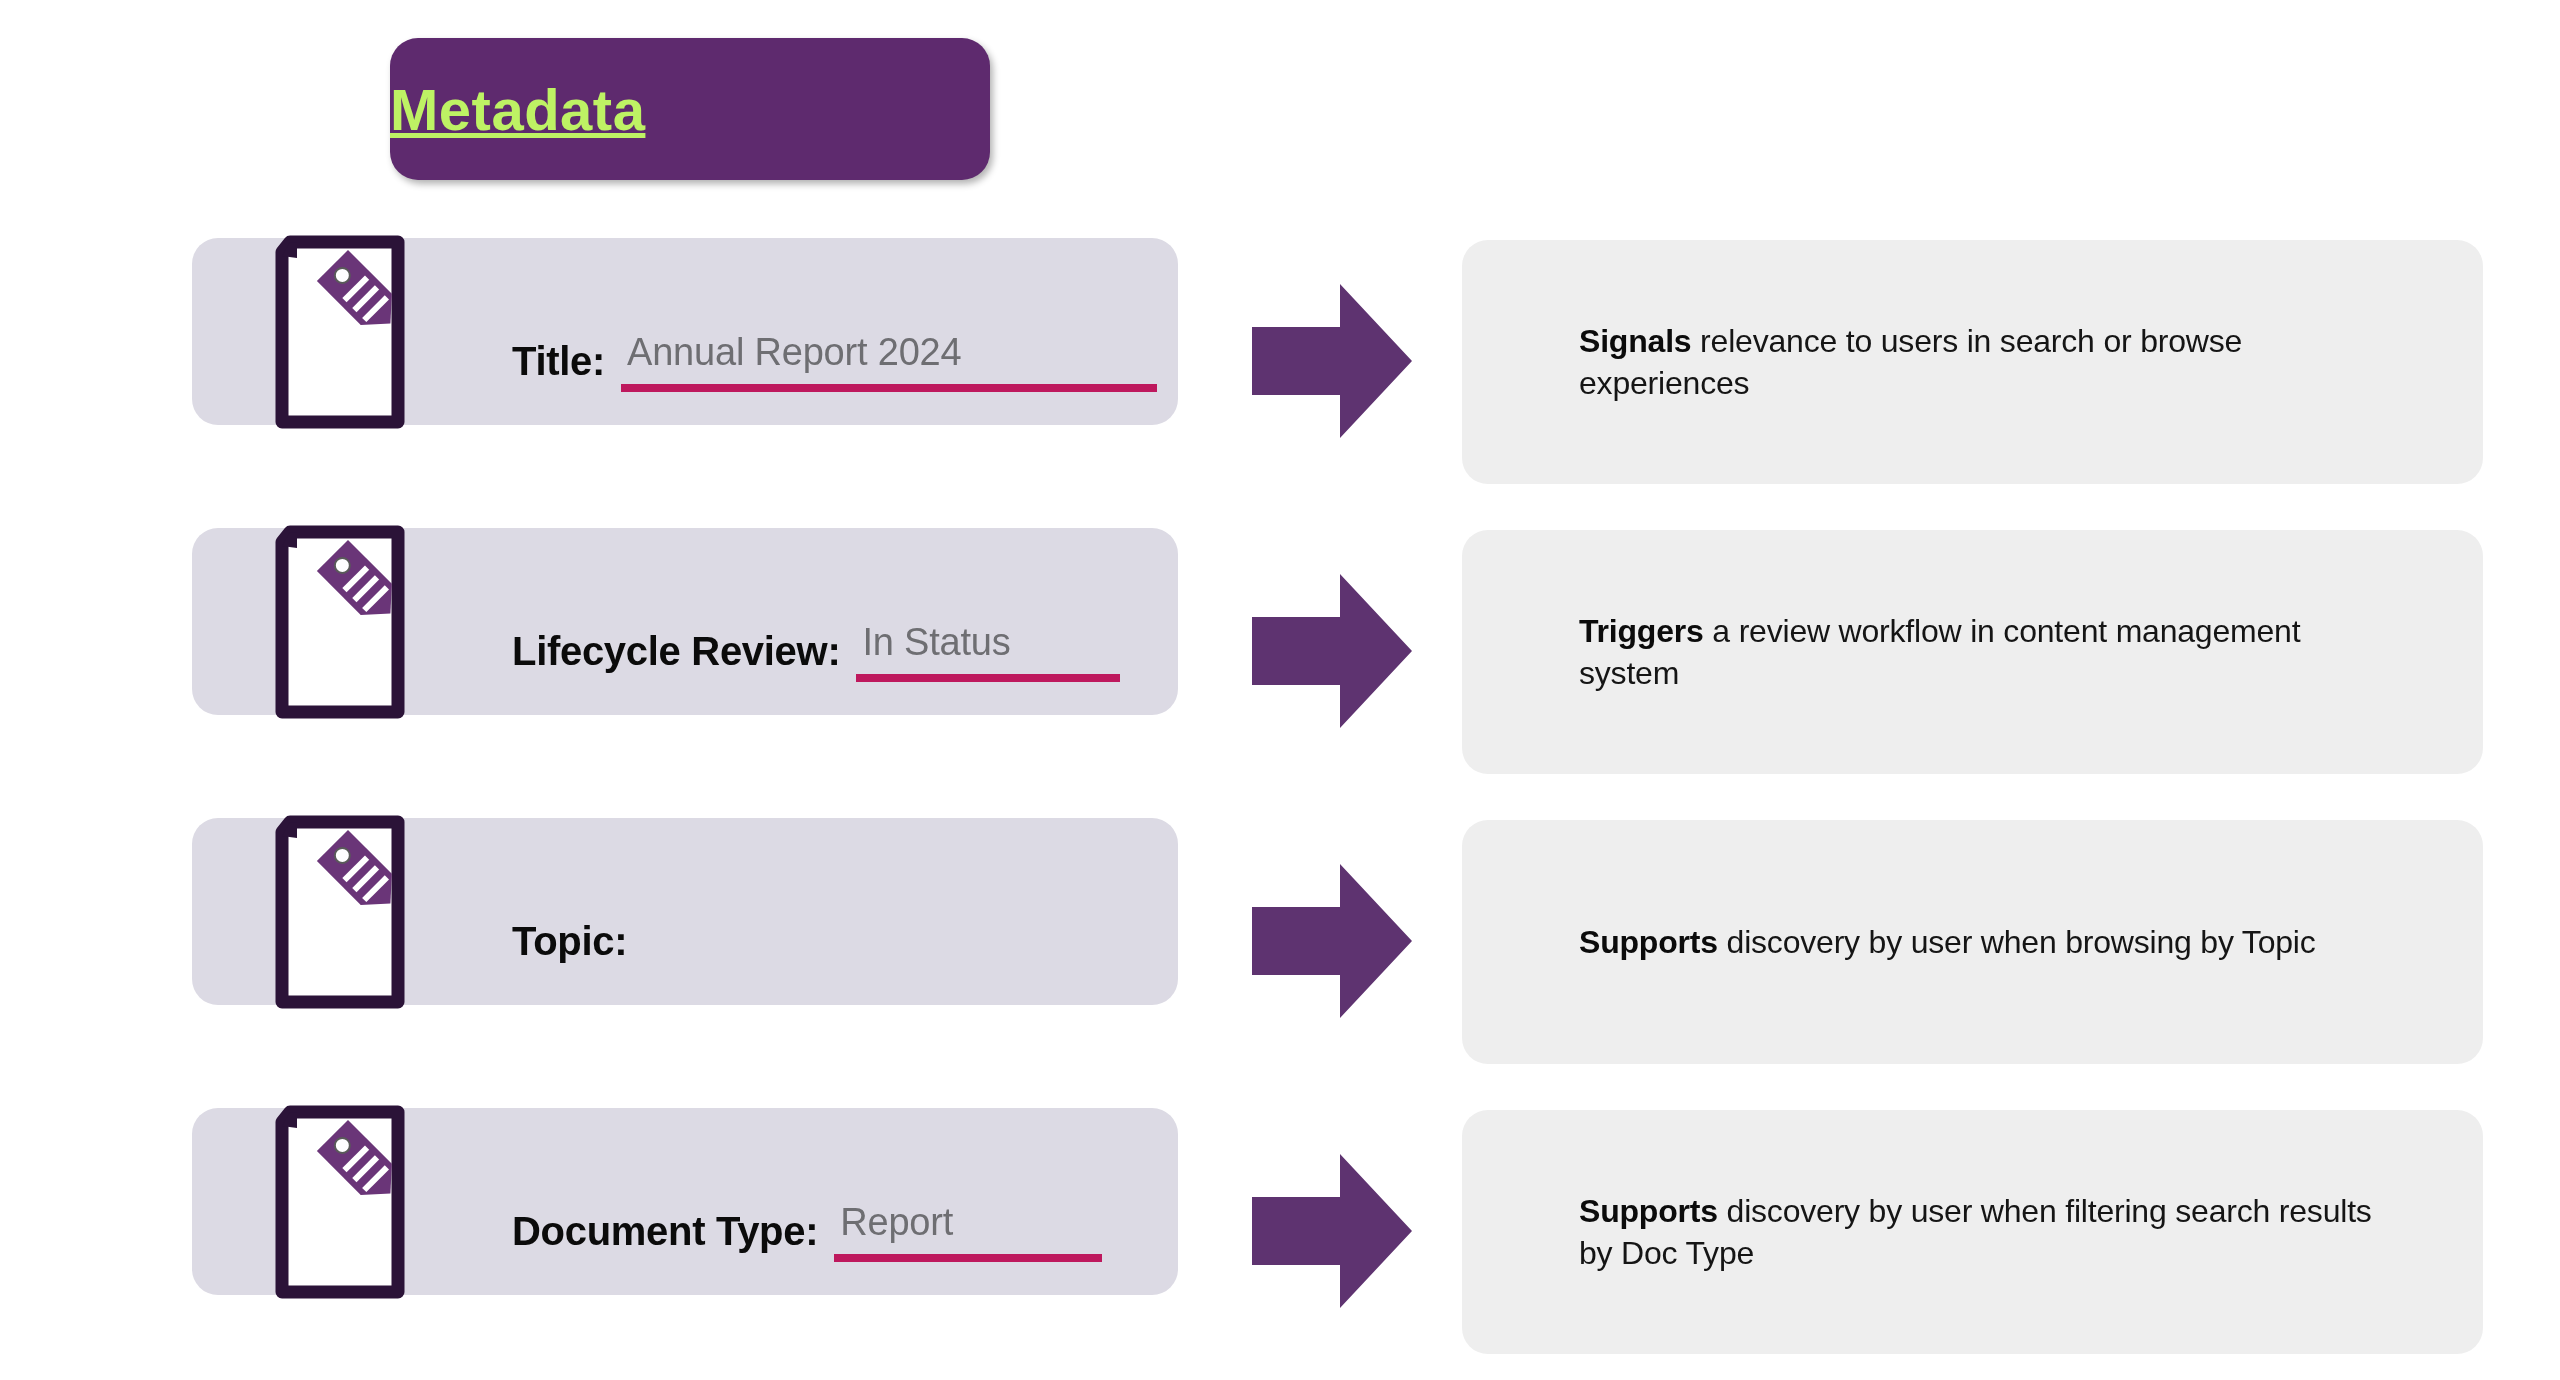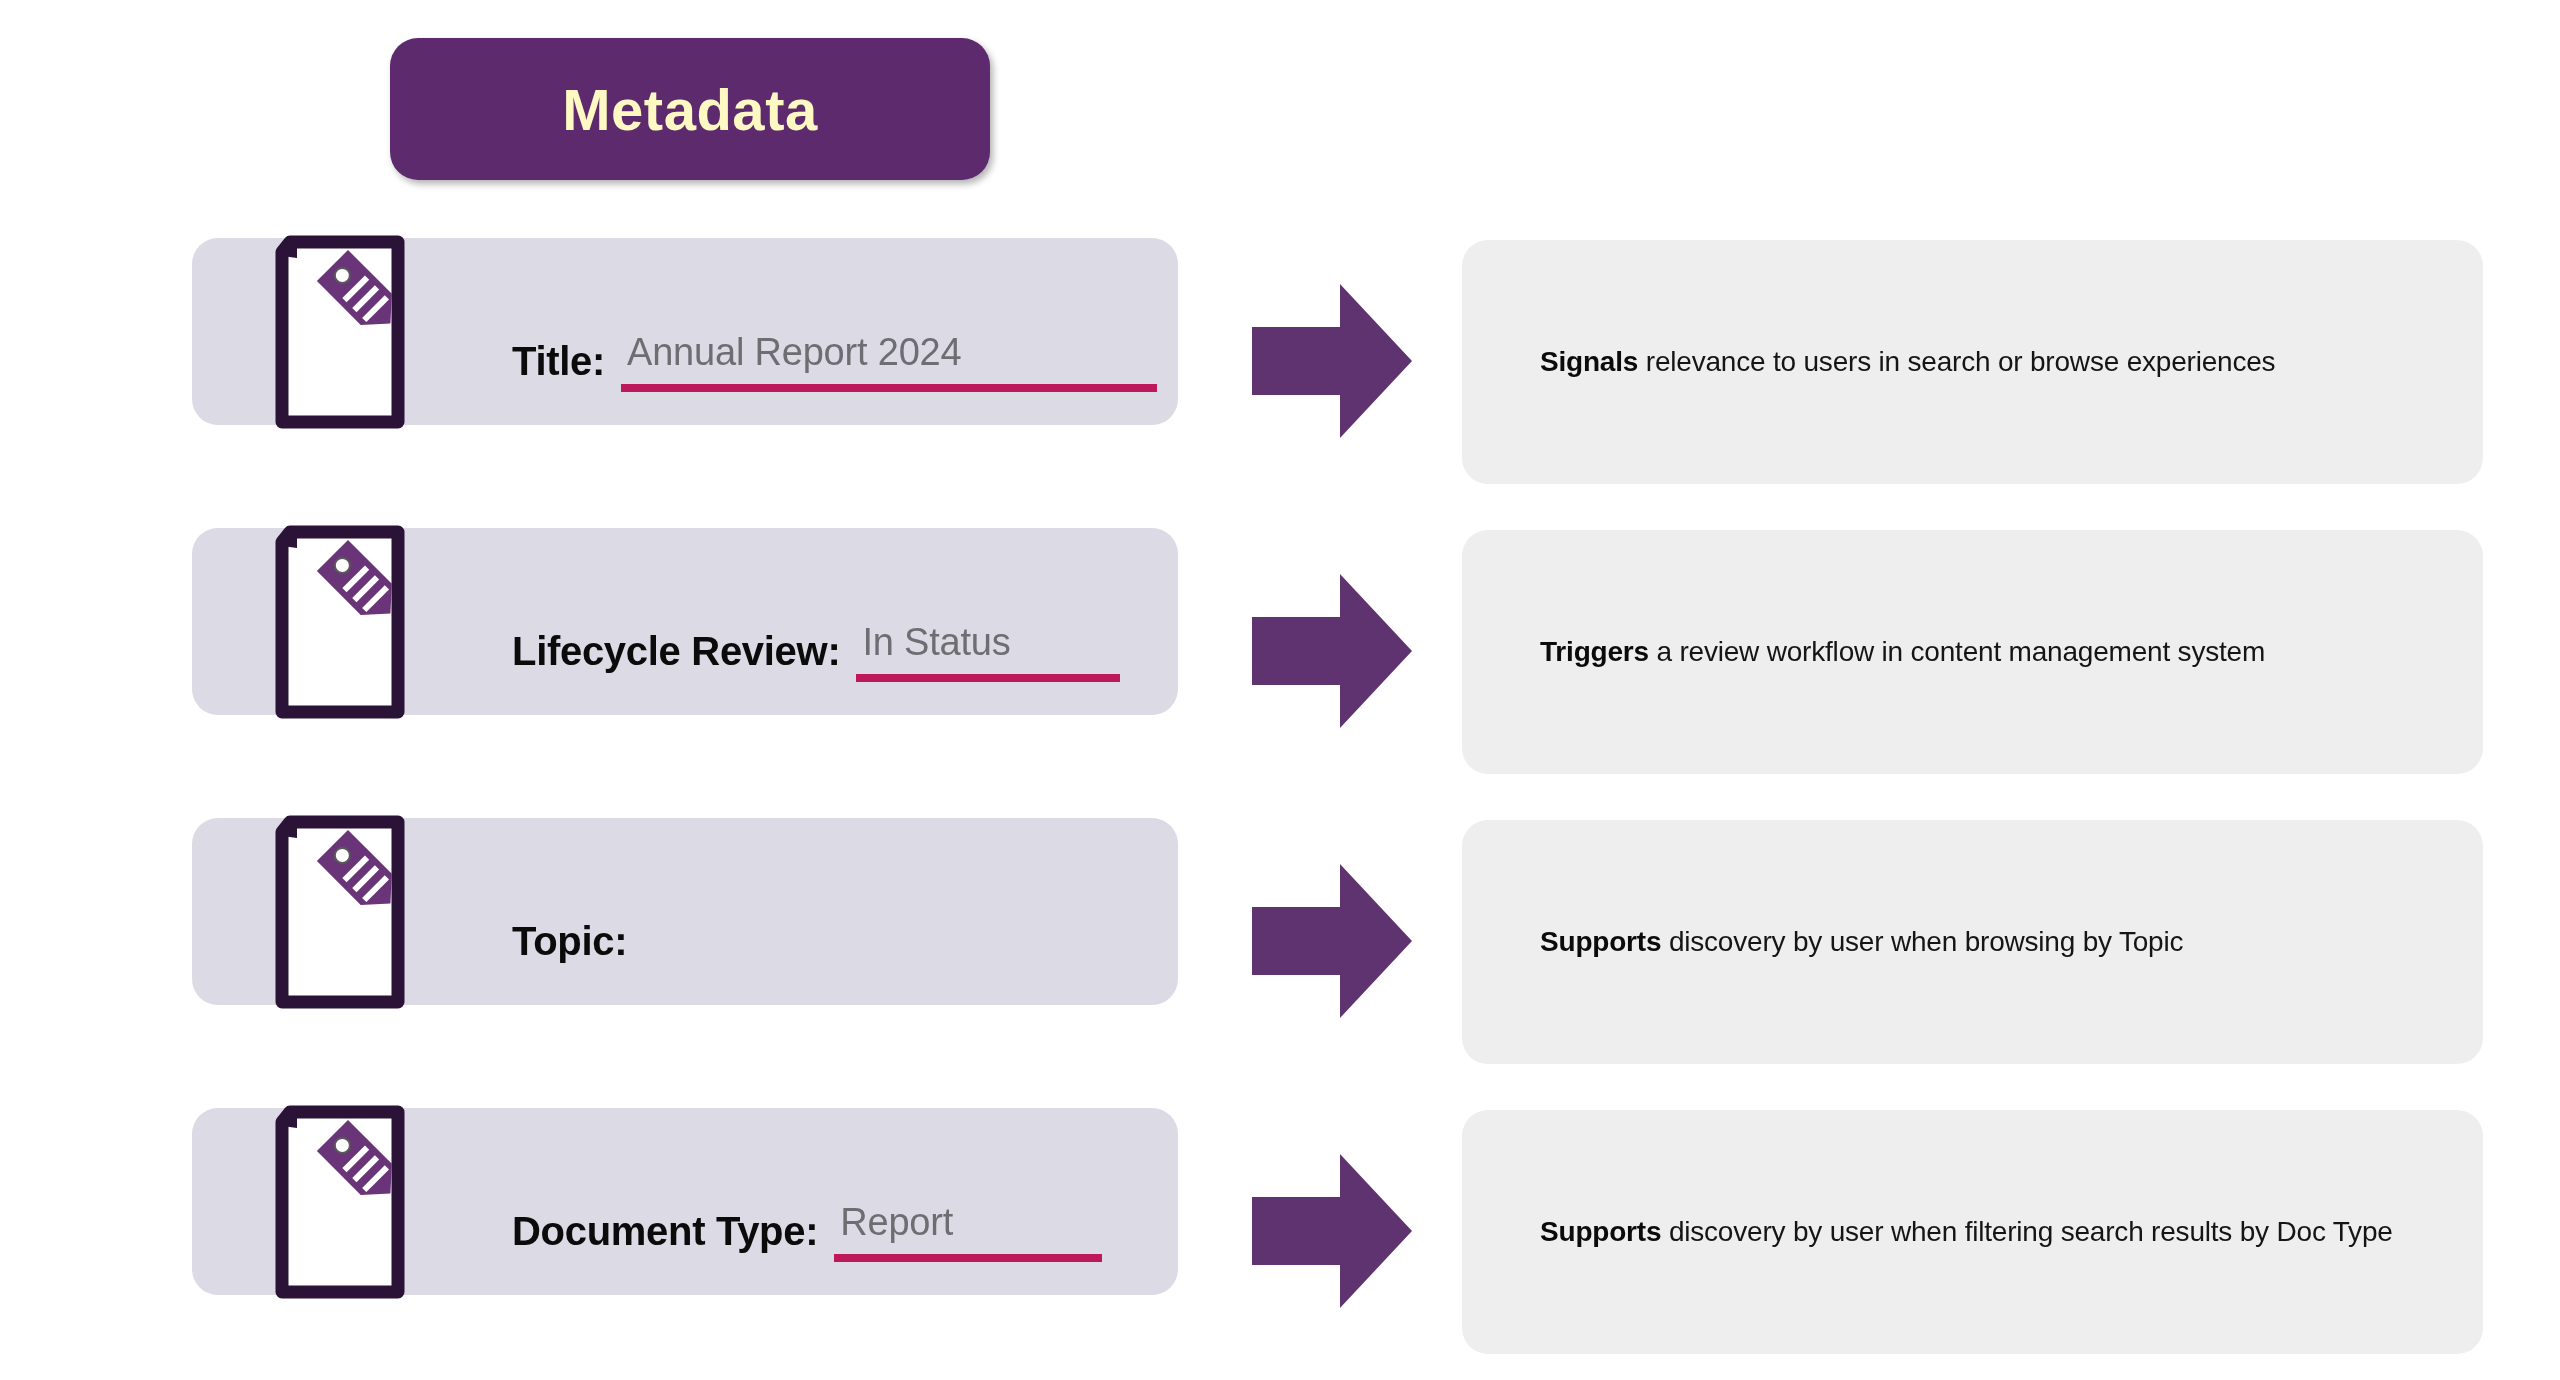--- a/index.html
+++ b/index.html
@@ -18,27 +18,28 @@
     position: relative;
     width: 2560px;
     height: 1380px;
   }
 
   
   .col-header {
     position: absolute;
     display: flex;
     align-items: center;
-    justify-content: center;
+    justify-content: flex-start;
     border-radius: 28px;
     box-shadow: 3px 4px 7px rgba(0,0,0,0.30);
-    color: #fef9c3;
+    color: #bef264;
     font-size: 58px;
     font-weight: bold;
     letter-spacing: 0.5px;
+    text-decoration: underline;
   }
   .col-header.metadata {
     left: 390px;
     top: 38px;
     width: 600px;
     height: 142px;
     background: #5e2a6e;
   }
   .col-header.interactions {
     left: 1643px;
@@ -129,24 +130,25 @@
     width: 1021px;
     height: 244px;
     background: #eeeeee;
     border-radius: 26px;
     display: flex;
     align-items: center;
     padding: 0 78px;
     box-sizing: border-box;
   }
   .inter-text {
-    font-size: 28px;
+    font-size: 32px;
     line-height: 1.32;
     color: #151515;
     letter-spacing: -0.2px;
+    margin-left: 39px;
   }
   .inter-text .lead {
     font-weight: bold;
     color: #0b0b0b;
   }
 </style>
 </head>
 <body>
 
 <div class="canvas">

